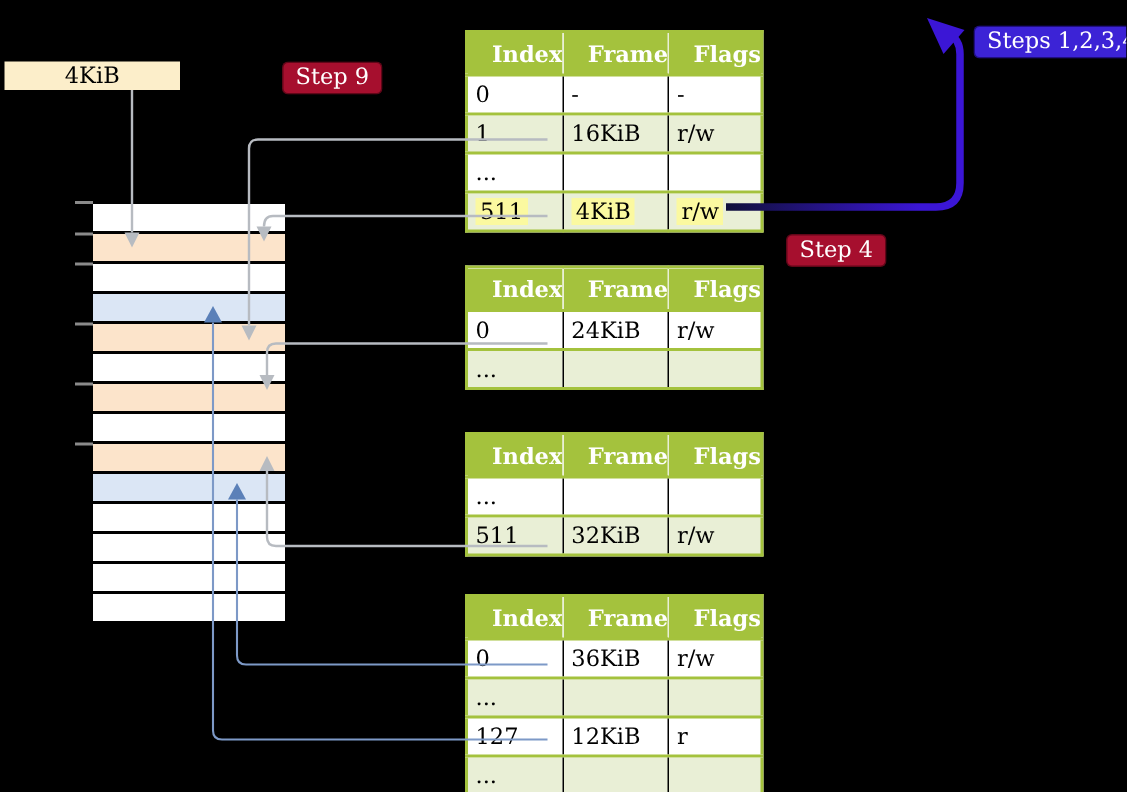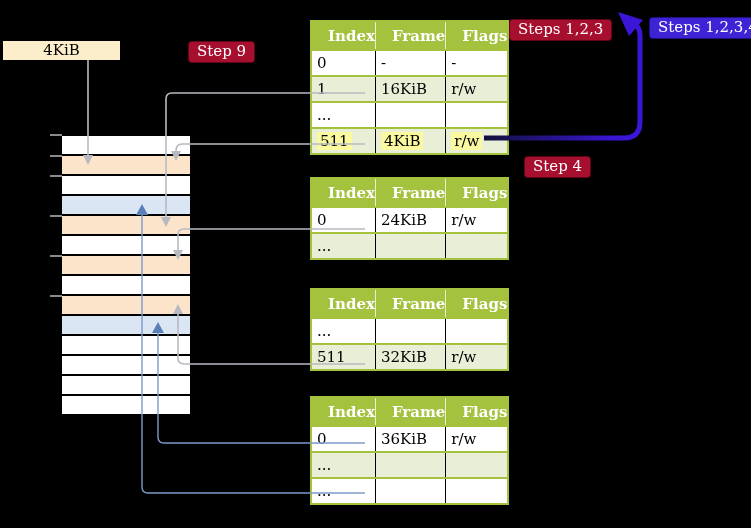--- a/index.html
+++ b/index.html
@@ -64,21 +64,20 @@
   <div class="tick" style="top:134px"></div>
   <div class="tick" style="top:155px"></div>
   <div class="tick" style="top:175px"></div>
   <div class="tick" style="top:215px"></div>
   <div class="tick" style="top:255px"></div>
   <div class="tick" style="top:295px"></div>
 
   <div class="frame-box">4KiB</div>
 
   <div class="steplabel" style="left:188px;top:41px">Step 9</div>
-  <div class="steplabel" style="left:509px;top:19px">Steps 1,2,3</div>
   <div class="steplabel blue" style="left:649px;top:17px">Steps 1,2,3,4</div>
   <div class="steplabel" style="left:524px;top:156px">Step 4</div>
 
   <table class="pt" style="left:310px;top:20px">
     <colgroup>
         <col style="width:56px">
         <col style="width:60px">
         <col style="width:55px">
       </colgroup>
     <thead>
@@ -182,20 +181,25 @@
     <tbody>
       <tr>
         <td>0</td>
         <td>36KiB</td>
         <td>r/w</td>
       </tr>
       <tr>
         <td>...</td>
         <td></td>
         <td></td>
+      </tr>
+      <tr>
+        <td>127</td>
+        <td>12KiB</td>
+        <td>r</td>
       </tr>
       <tr>
         <td>...</td>
         <td></td>
         <td></td>
       </tr>
     </tbody>
   </table>
 
   <svg class="overlay" width="751" height="528" viewBox="0 0 751 528">

